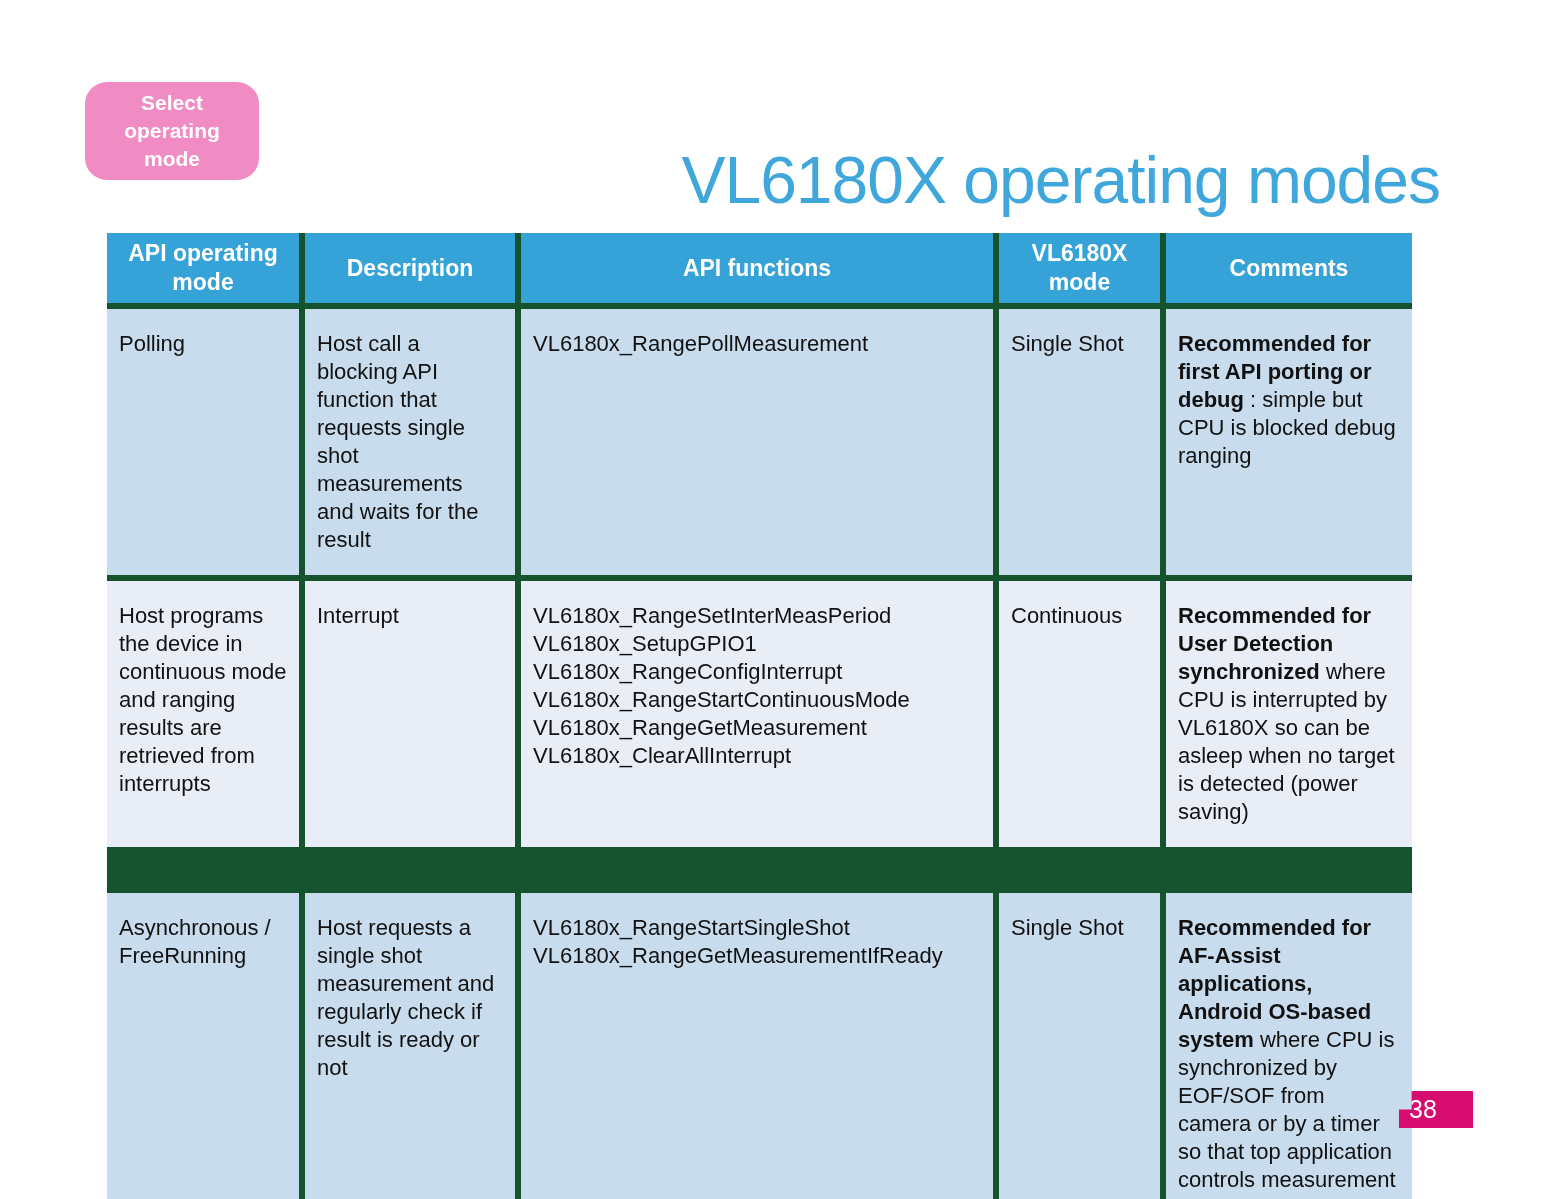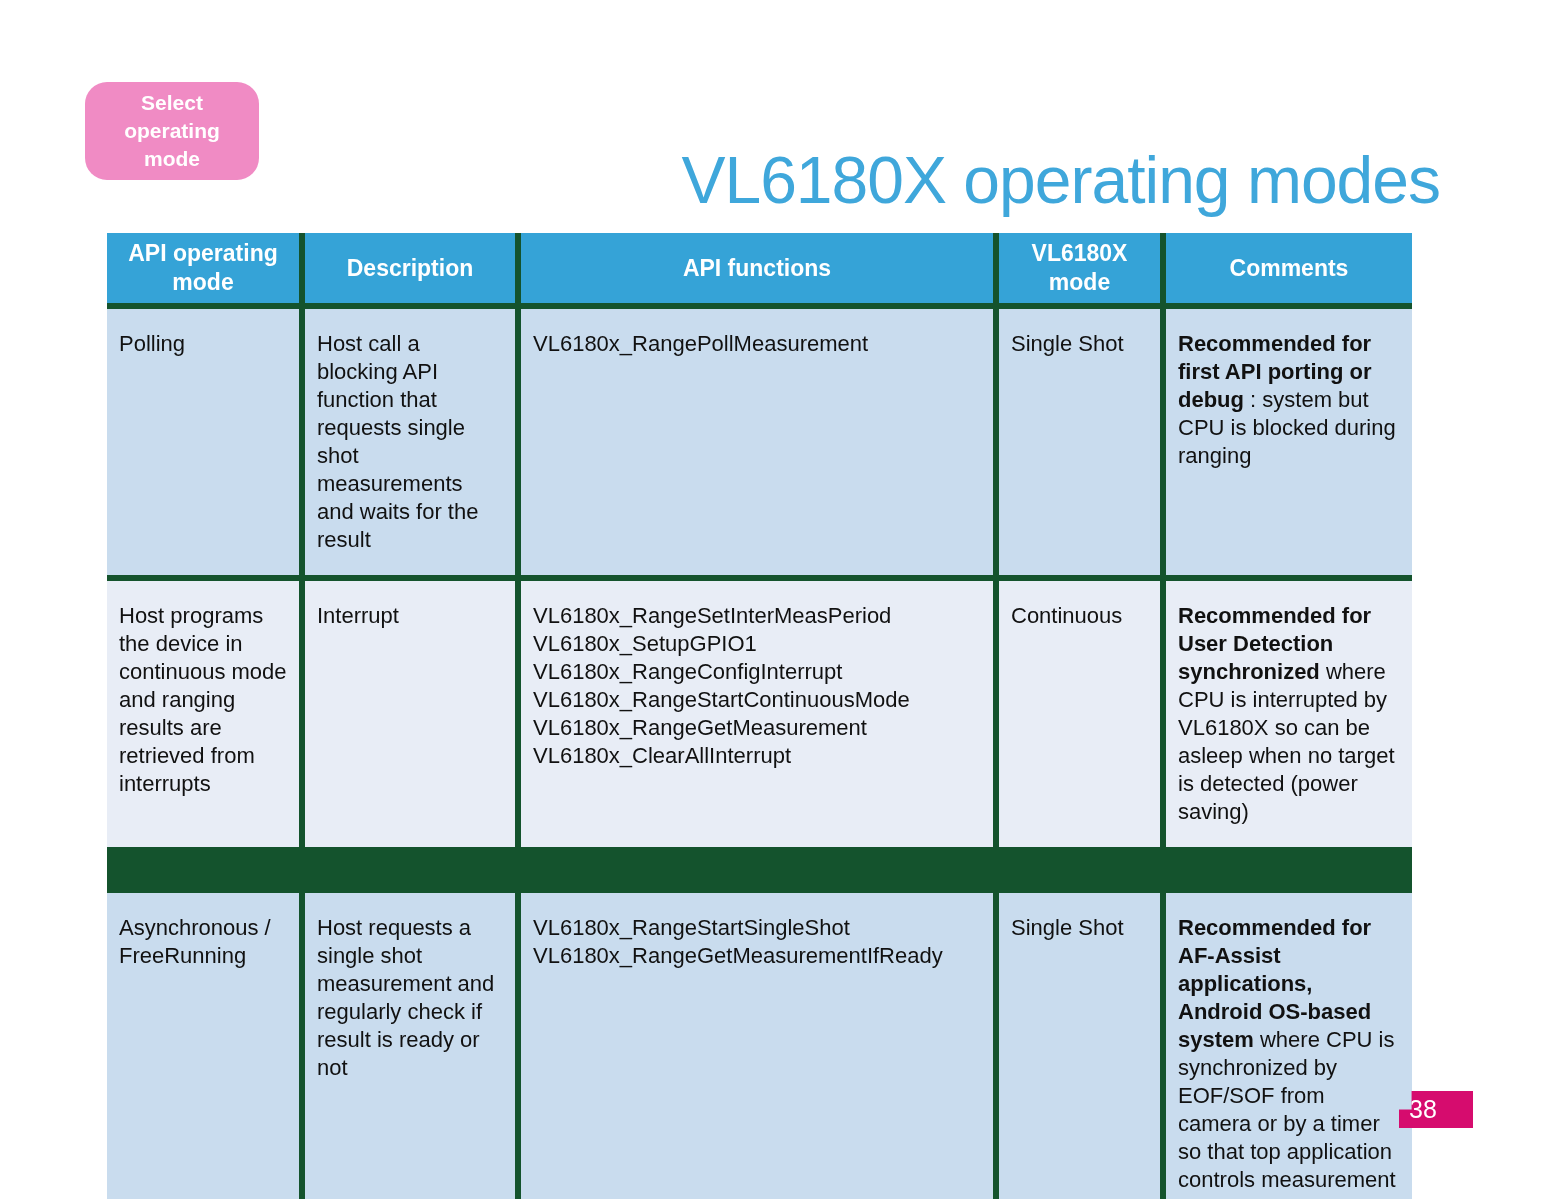--- a/index.html
+++ b/index.html
@@ -123,21 +123,21 @@
     <div class="th">API operating mode</div>
     <div class="th">Description</div>
     <div class="th">API functions</div>
     <div class="th">VL6180X mode</div>
     <div class="th">Comments</div>
 
     <div class="td row-a r1">Polling</div>
     <div class="td row-a r1">Host call a blocking API function that requests single shot measurements and waits for the result</div>
     <div class="td row-a r1">VL6180x_RangePollMeasurement</div>
     <div class="td row-a r1">Single Shot</div>
-    <div class="td row-a r1"><b>Recommended for first API porting or debug</b><span> : system but CPU is blocked during ranging</span></div>
+    <div class="td row-a r1"><b>Recommended for first API porting or debug</b><span> : simple but CPU is blocked debug ranging</span></div>
 
     <div class="td row-b r2">Host programs the device in continuous mode and ranging results are retrieved from interrupts</div>
     <div class="td row-b r2">Interrupt</div>
     <div class="td row-b r2">VL6180x_RangeSetInterMeasPeriod
 VL6180x_SetupGPIO1
 VL6180x_RangeConfigInterrupt
 VL6180x_RangeStartContinuousMode
 VL6180x_RangeGetMeasurement
 VL6180x_ClearAllInterrupt</div>
     <div class="td row-b r2">Continuous</div>

